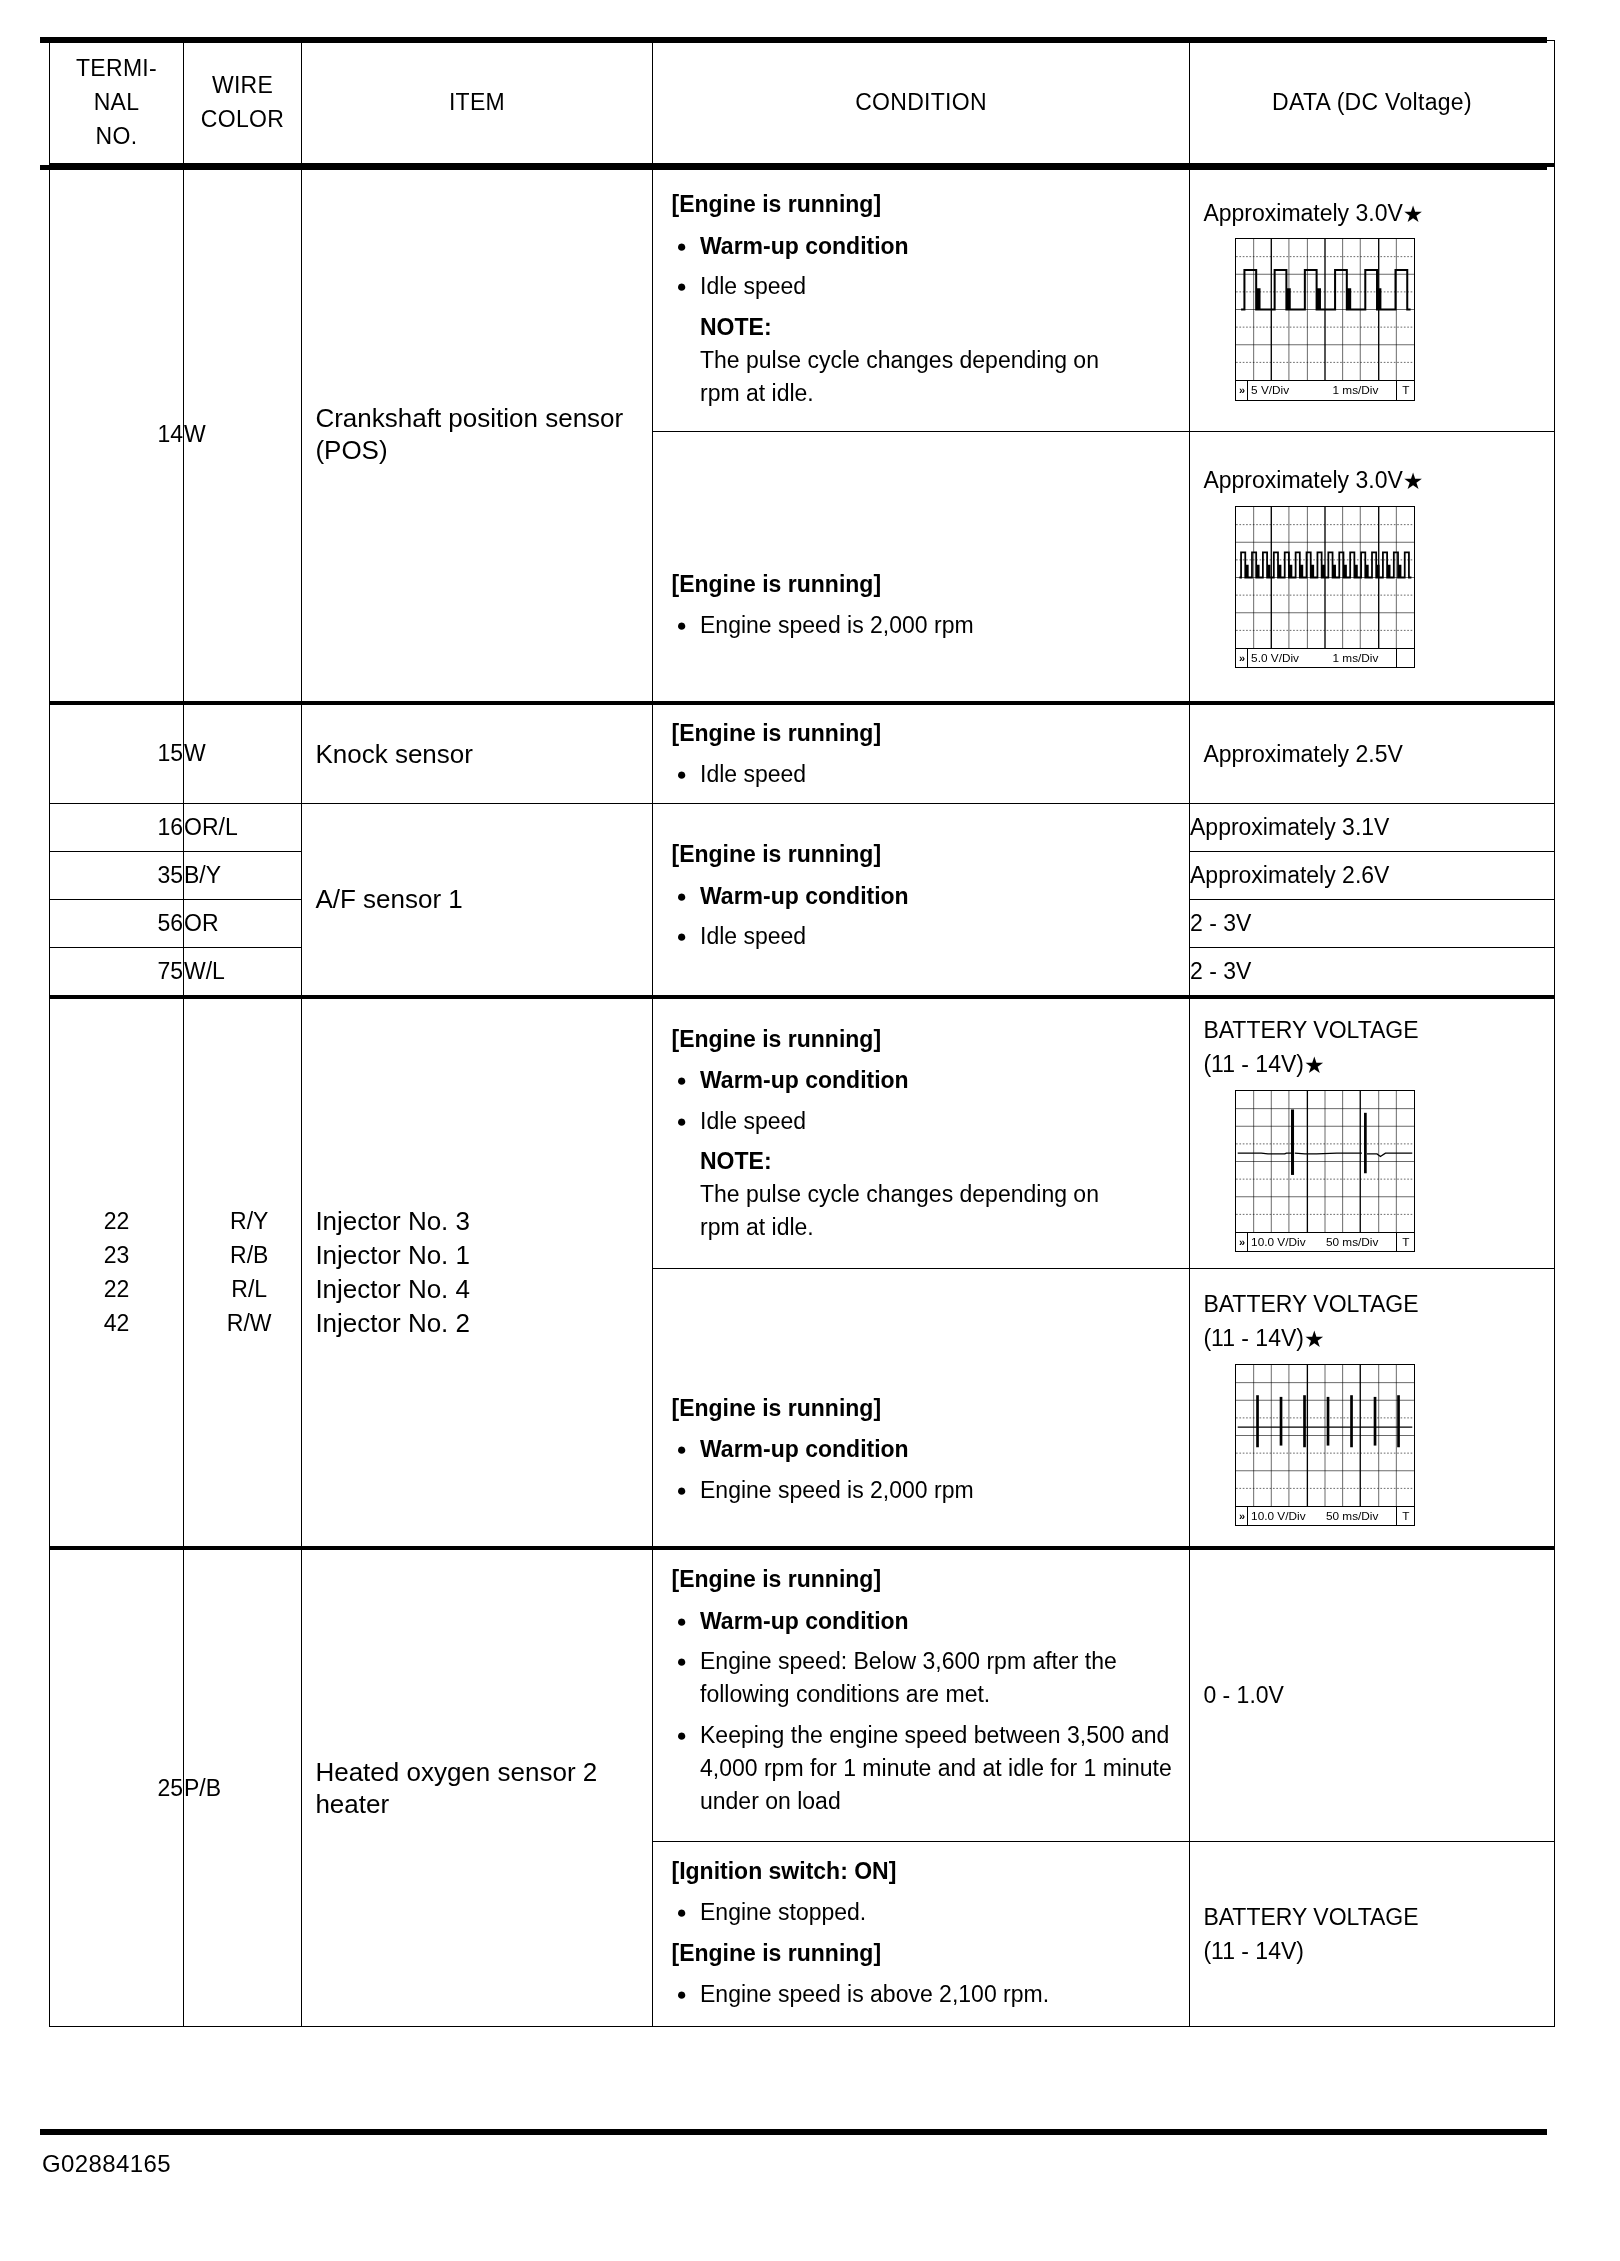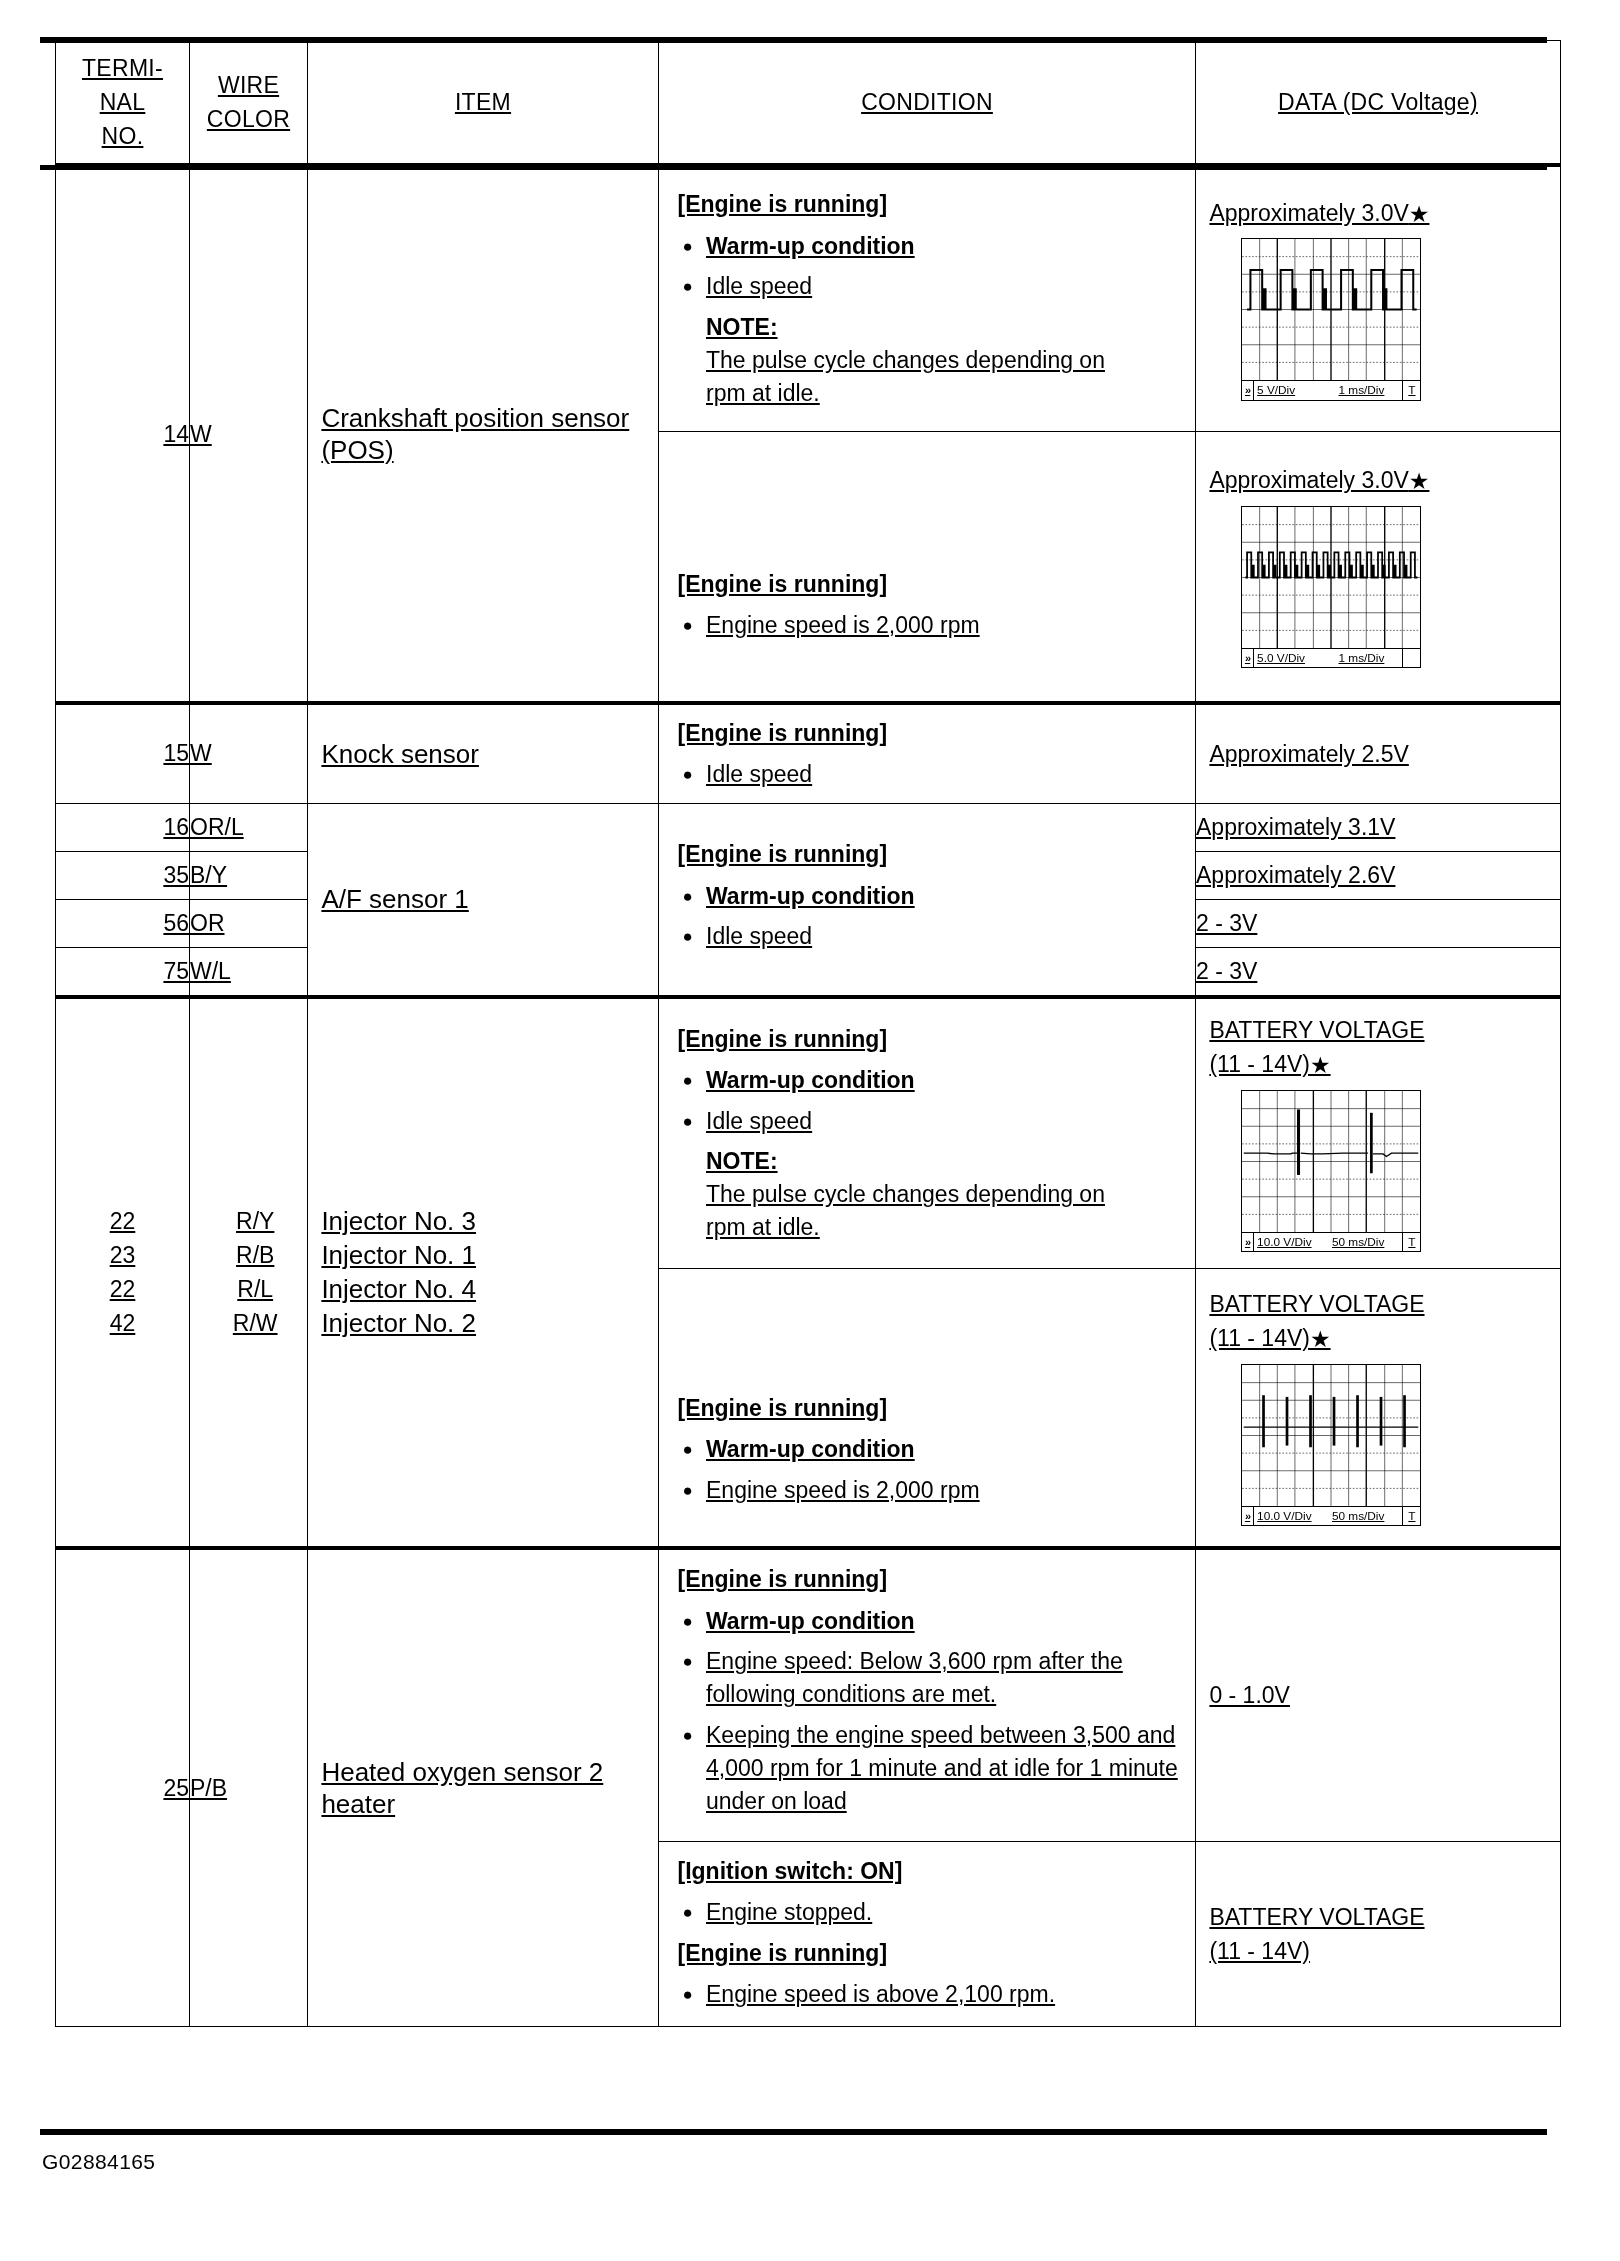--- a/index.html
+++ b/index.html
@@ -21,22 +21,21 @@
     width: 1621px;
     height: 2261px;
     box-sizing: border-box;
     padding: 40px 76px 0 40px;
   }
 
   table.spec {
     border-collapse: collapse;
     table-layout: fixed;
     width: 1505px;
-    margin-left: 15px;
-    text-decoration: underline;
+    margin-left: 9px;
   }
   table.spec td, table.spec th {
     border-left: 1.7px solid #000;
     border-right: 1.7px solid #000;
     border-top: 1.7px solid #000;
     border-bottom: 1.7px solid #000;
     vertical-align: middle;
     padding: 0;
     font-weight: normal;
   }
@@ -204,21 +203,21 @@
   .scope .bar .tmark {
     width: 17px;
     text-align: center;
     font-size: 11.8px;
   }
 
   .footer-code {
     position: absolute;
     left: 42px;
     top: 2150px;
-    font-size: 21px;
+    font-size: 24px;
     letter-spacing: 0.4px;
   }
   .thick-top { border-top: 4.2px solid #000 !important; }
 </style>
 </head>
 <body>
 
 <div class="page">
 
   <div class="frame-top"></div>

